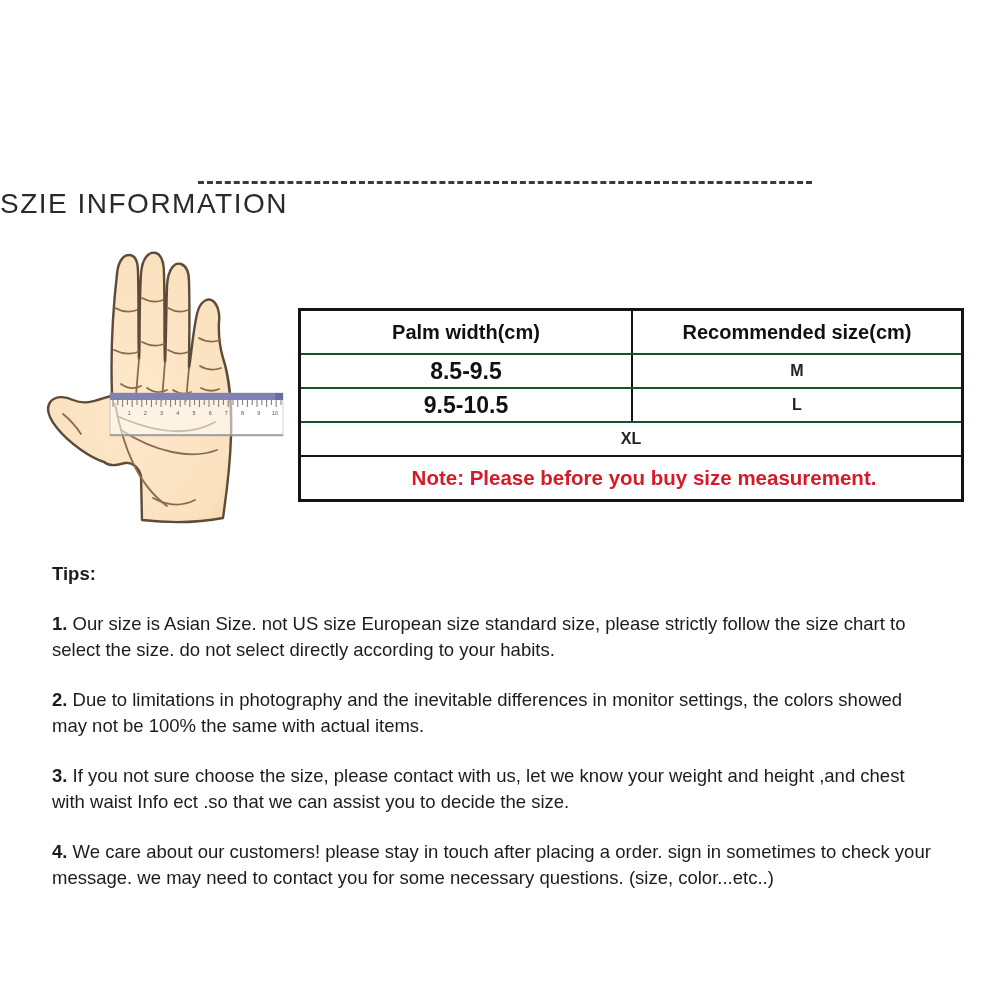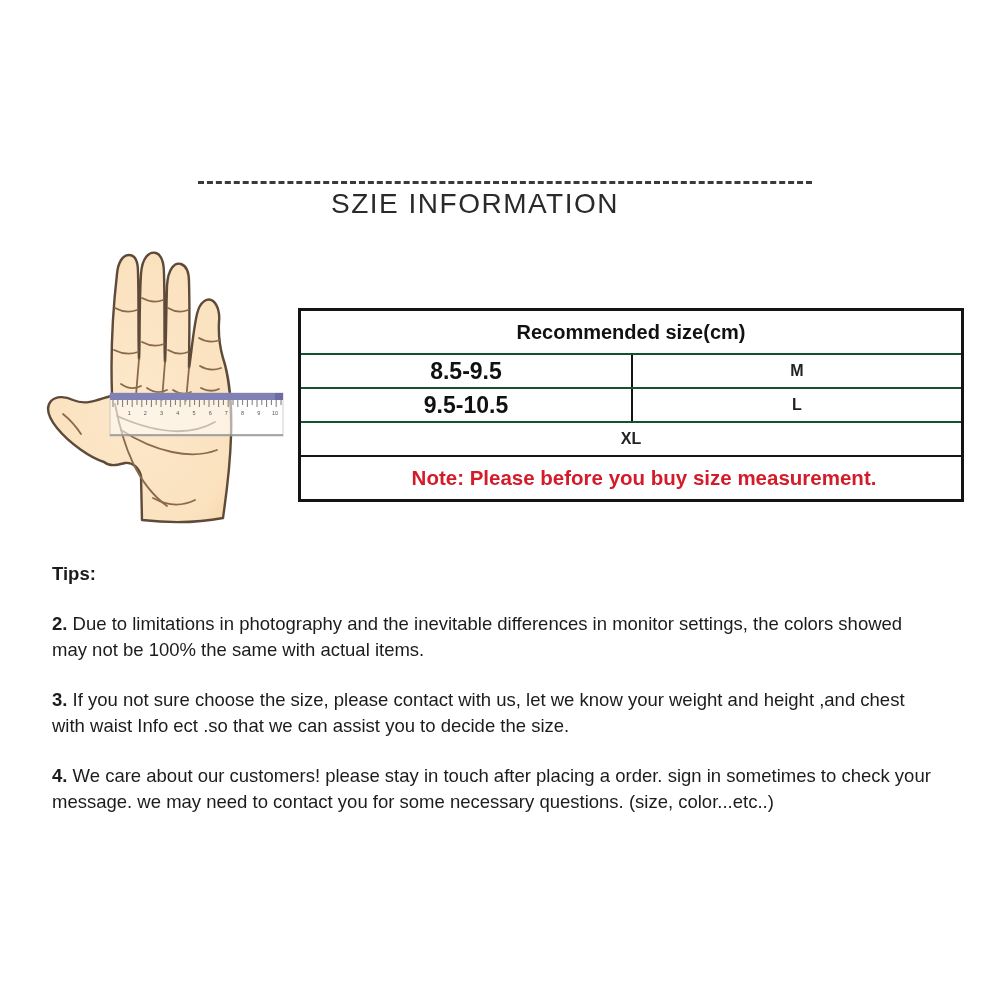--- a/index.html
+++ b/index.html
@@ -3,21 +3,21 @@
 <meta charset="utf-8">
 <style>
   html,body{margin:0;padding:0;background:#ffffff;}
   body{font-family:"Liberation Sans", sans-serif; color:#1c1c1c;}
   .canvas{position:relative;width:1000px;height:1000px;background:#fff;overflow:hidden;}
 
   .title{position:absolute;top:93px;left:0;width:985px;text-align:center;
          font-size:63px;font-weight:bold;letter-spacing:-2px;color:#141414;}
   .dashline{position:absolute;top:181px;left:198px;width:614px;height:0;
             border-top:3px dashed #3a3a3a;}
-  .subtitle{position:absolute;top:188px;left:0;width:950px;text-align:center;
+  .subtitle{position:absolute;top:188px;left:0;width:950px;
             font-size:28px;font-weight:normal;letter-spacing:1.5px;color:#2a2a2a;}
 
   .hand-wrap{position:absolute;left:25px;top:246px;width:280px;height:278px;}
 
   .spec-table{position:absolute;left:298px;top:308px;width:660px;
               border:3px solid #141414;background:#fff;}
   .t-row{display:flex;border-top:2px solid #14532d;}
   .t-row:first-child{border-top:none;}
   .t-cell{display:flex;align-items:center;justify-content:center;box-sizing:border-box;}
   .c1{width:332px;border-right:2px solid #141414;}
@@ -143,36 +143,38 @@
             <text x="233.79999999999998" y="169">9</text>
             <text x="250" y="169">10</text>
           </g>
         <line x1="85" y1="189" x2="258" y2="189" stroke="#8f8f8f" stroke-width="1.5"></line>
       </g>
     </svg>
   </div>
 
   <div class="spec-table">
     <div class="t-row hdr">
+      <div class="t-cell c1">Palm width(cm)</div>
       <div class="t-cell c2">Recommended size(cm)</div>
     </div>
     <div class="t-row dr">
       <div class="t-cell c1">8.5-9.5</div>
       <div class="t-cell c2">M</div>
     </div>
     <div class="t-row dr">
       <div class="t-cell c1">9.5-10.5</div>
       <div class="t-cell c2">L</div>
     </div>
     <div class="t-row dr">
       <div class="t-cell c2">XL</div>
     </div>
     <div class="note-row">Note: Please before you buy size measurement.</div>
   </div>
 
   <div class="tips">
     <p class="tips-head">Tips:</p>
+    <p><b>1.</b> <span>Our size is Asian Size. not US size European size standard size, please strictly follow the size chart to select the size. do not select directly according to your habits.</span></p>
     <p><b>2.</b> <span>Due to limitations in photography and the inevitable differences in monitor settings, the colors showed may not be 100% the same with actual items.</span></p>
     <p><b>3.</b> <span>If you not sure choose the size, please contact with us, let we know your weight and height ,and chest with waist Info ect .so that we can assist you to decide the size.</span></p>
     <p><b>4.</b> <span>We care about our customers! please stay in touch after placing a order. sign in sometimes to check your message. we may need to contact you for some necessary questions. (size, color...etc..)</span></p>
   </div>
 
 </div>
 
 </body></html>

